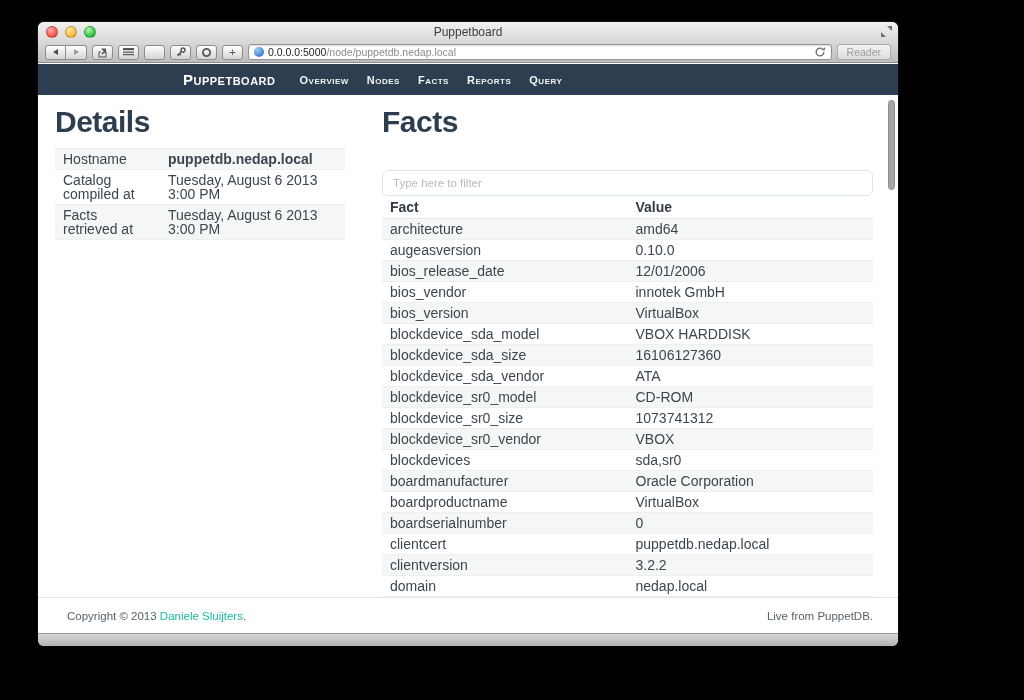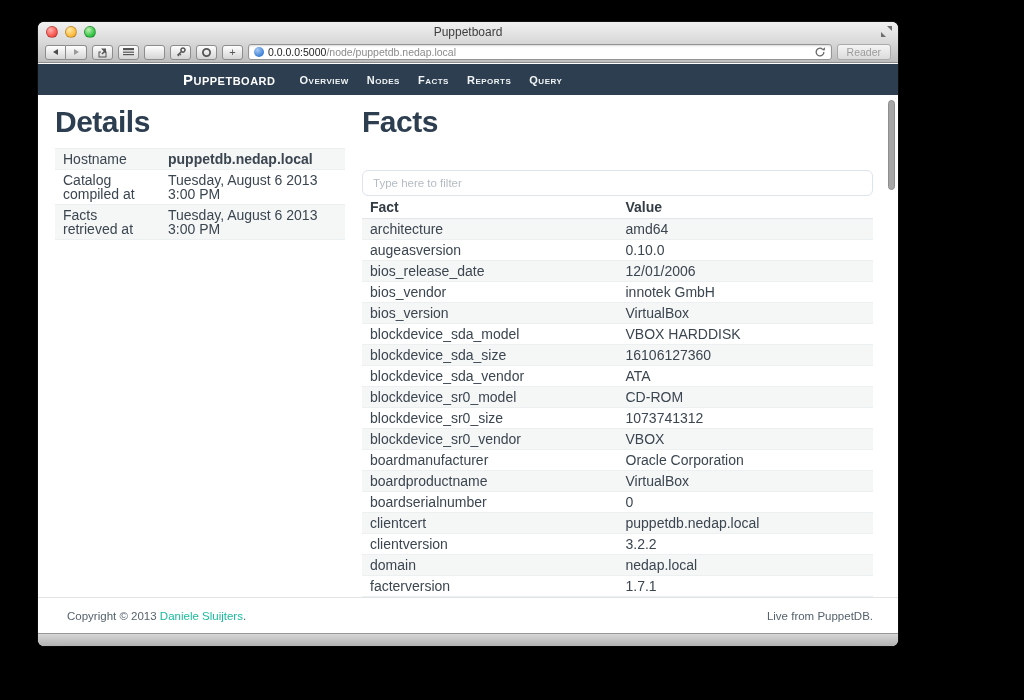--- a/index.html
+++ b/index.html
@@ -72,21 +72,21 @@
   .viewport { flex:1; background:#fff; border-top:1px solid #fdfdfd;
     position:relative; overflow:hidden; display:flex; flex-direction:column; }
 
   .navbar { height:31px; flex:0 0 31px; background:var(--navbar-bg);
     display:flex; align-items:center; padding-left:145px; }
   .brand { color:#fff; font-size:15px; font-weight:bold; font-variant:small-caps;
     letter-spacing:.5px; margin-right:15px; text-decoration:none; }
   .navitem { color:#f2f5f6; font-size:11px; font-weight:bold; font-variant:small-caps;
     letter-spacing:.5px; margin:0 9px; text-decoration:none; }
 
-  .content { flex:1; display:flex; padding:0 25px 0 17px; overflow:hidden; }
+  .content { flex:1; display:flex; padding:0 25px 0 17px; overflow:hidden;gap:20px; }
   .col-details { width:290px; flex:0 0 290px; margin-right:17px; }
   .col-facts { flex:1; min-width:0; }
 
   h1 { font-size:30px; font-weight:bold; color:var(--heading);
     margin:10px 0 8px; letter-spacing:-.5px; line-height:1.15; }
 
   table { width:100%; border-collapse:collapse; font-size:14px; color:#3b4650; }
   td, th { padding:3px 8px; line-height:14px; }
   tbody td { border-top:1px solid #edf0f1; }
   tbody tr:last-child td { border-bottom:1px solid #edf0f1; }
@@ -279,20 +279,24 @@
               </tr>
               <tr>
                 <td>blockdevice_sr0_size</td>
                 <td>1073741312</td>
               </tr>
               <tr>
                 <td>blockdevice_sr0_vendor</td>
                 <td>VBOX</td>
               </tr>
               <tr>
+                <td>blockdevices</td>
+                <td>sda,sr0</td>
+              </tr>
+              <tr>
                 <td>boardmanufacturer</td>
                 <td>Oracle Corporation</td>
               </tr>
               <tr>
                 <td>boardproductname</td>
                 <td>VirtualBox</td>
               </tr>
               <tr>
                 <td>boardserialnumber</td>
                 <td>0</td>

